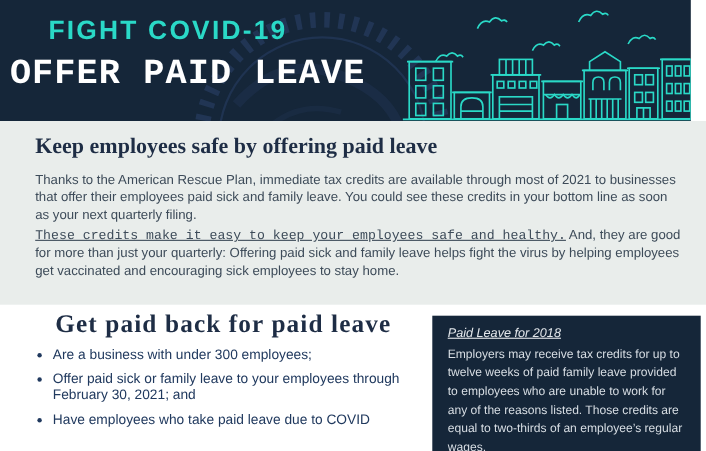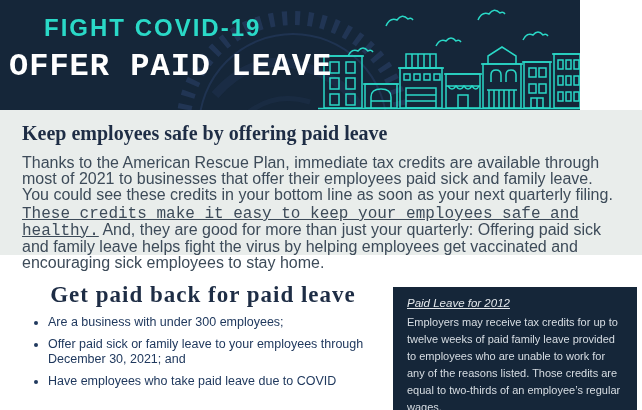--- a/index.html
+++ b/index.html
@@ -7,21 +7,21 @@
     width: 642px; height: 410px;
     position: relative;
     overflow: hidden;
     background: #ffffff;
     font-family: "Liberation Sans", "DejaVu Sans", sans-serif;
   }
 
   
   .header {
     position: absolute; left: 0; top: 0;
-    width: 580px; height: 110px;
+    width: 628px; height: 110px;
     background: var(--navy, #152639);
     overflow: hidden;
   }
   .watermark {
     position: absolute; left: 0; top: 0; z-index: 0;
   }
   .kicker {
     position: absolute; left: 44px; top: 14px; z-index: 2;
     font-size: 24px; font-weight: bold; letter-spacing: 2px;
     color: var(--teal, #2ad9c7);
@@ -35,34 +35,34 @@
     white-space: nowrap;
   }
   .skyline {
     position: absolute; right: 0; bottom: 0; z-index: 1;
     color: var(--teal, #2ad9c7);
   }
 
   
   .intro-section {
     position: absolute; left: 0; top: 110px;
-    width: 642px; height: 145px;
+    width: 642px; height: 167px;
     background: var(--light_bg, #e9edeb);
     box-sizing: border-box;
-    padding: 8px 22px 0 22px;
+    padding: 8px 22px 0 32px;
   }
   .intro-heading {
     margin: 4px 0 10px 0;
     font-family: "Liberation Serif", "DejaVu Serif", serif;
     font-size: 20px; font-weight: bold;
     color: var(--heading_navy, #1e2d45);
   }
   .intro-text {
     max-width: 612px;
-    font-size: 16px; line-height: 16px;
+    font-size: 12px; line-height: 16px;
     color: var(--body_text, #3d4b59);
   }
   .intro-text p { margin: 0 0 2px 0; }
   .underline { text-decoration: underline; font-family: Liberation Mono, monospace; }
 
   
   .main-col {
     position: absolute; left: 18px; top: 282px;
     width: 370px;
   }
@@ -206,21 +206,21 @@
   <div class="intro-text">
     <p>Thanks to the American Rescue Plan, immediate tax credits are available through most of 2021 to businesses that offer their employees paid sick and family leave. You could see these credits in your bottom line as soon as your next quarterly filing.</p>
     <p><span class="underline">These credits make it easy to keep your employees safe and healthy.</span><span> And, they are good for more than just your quarterly: Offering paid sick and family leave helps fight the virus by helping employees get vaccinated and encouraging sick employees to stay home.</span></p>
   </div>
 </div>
 
 <div class="main-col">
   <h2 class="main-heading">Get paid back for paid leave</h2>
   <ul class="bullet-list">
     <li>Are a business with under 300 employees;</li>
-    <li>Offer paid sick or family leave to your employees through December 30, 2021; and</li>
+    <li>Offer paid sick or family leave to your employees through February 30, 2021; and</li>
     <li>Have employees who take paid leave due to COVID</li>
   </ul>
 </div>
 
 <div class="sidebar-card">
-  <p class="sidebar-subheading">Paid Leave for 2012</p>
+  <p class="sidebar-subheading">Paid Leave for 2018</p>
   <p class="sidebar-body">Employers may receive tax credits for up to twelve weeks of paid family leave provided to employees who are unable to work for any of the reasons listed. Those credits are equal to two-thirds of an employee’s regular wages,</p>
 </div>
 
 </body></html>

